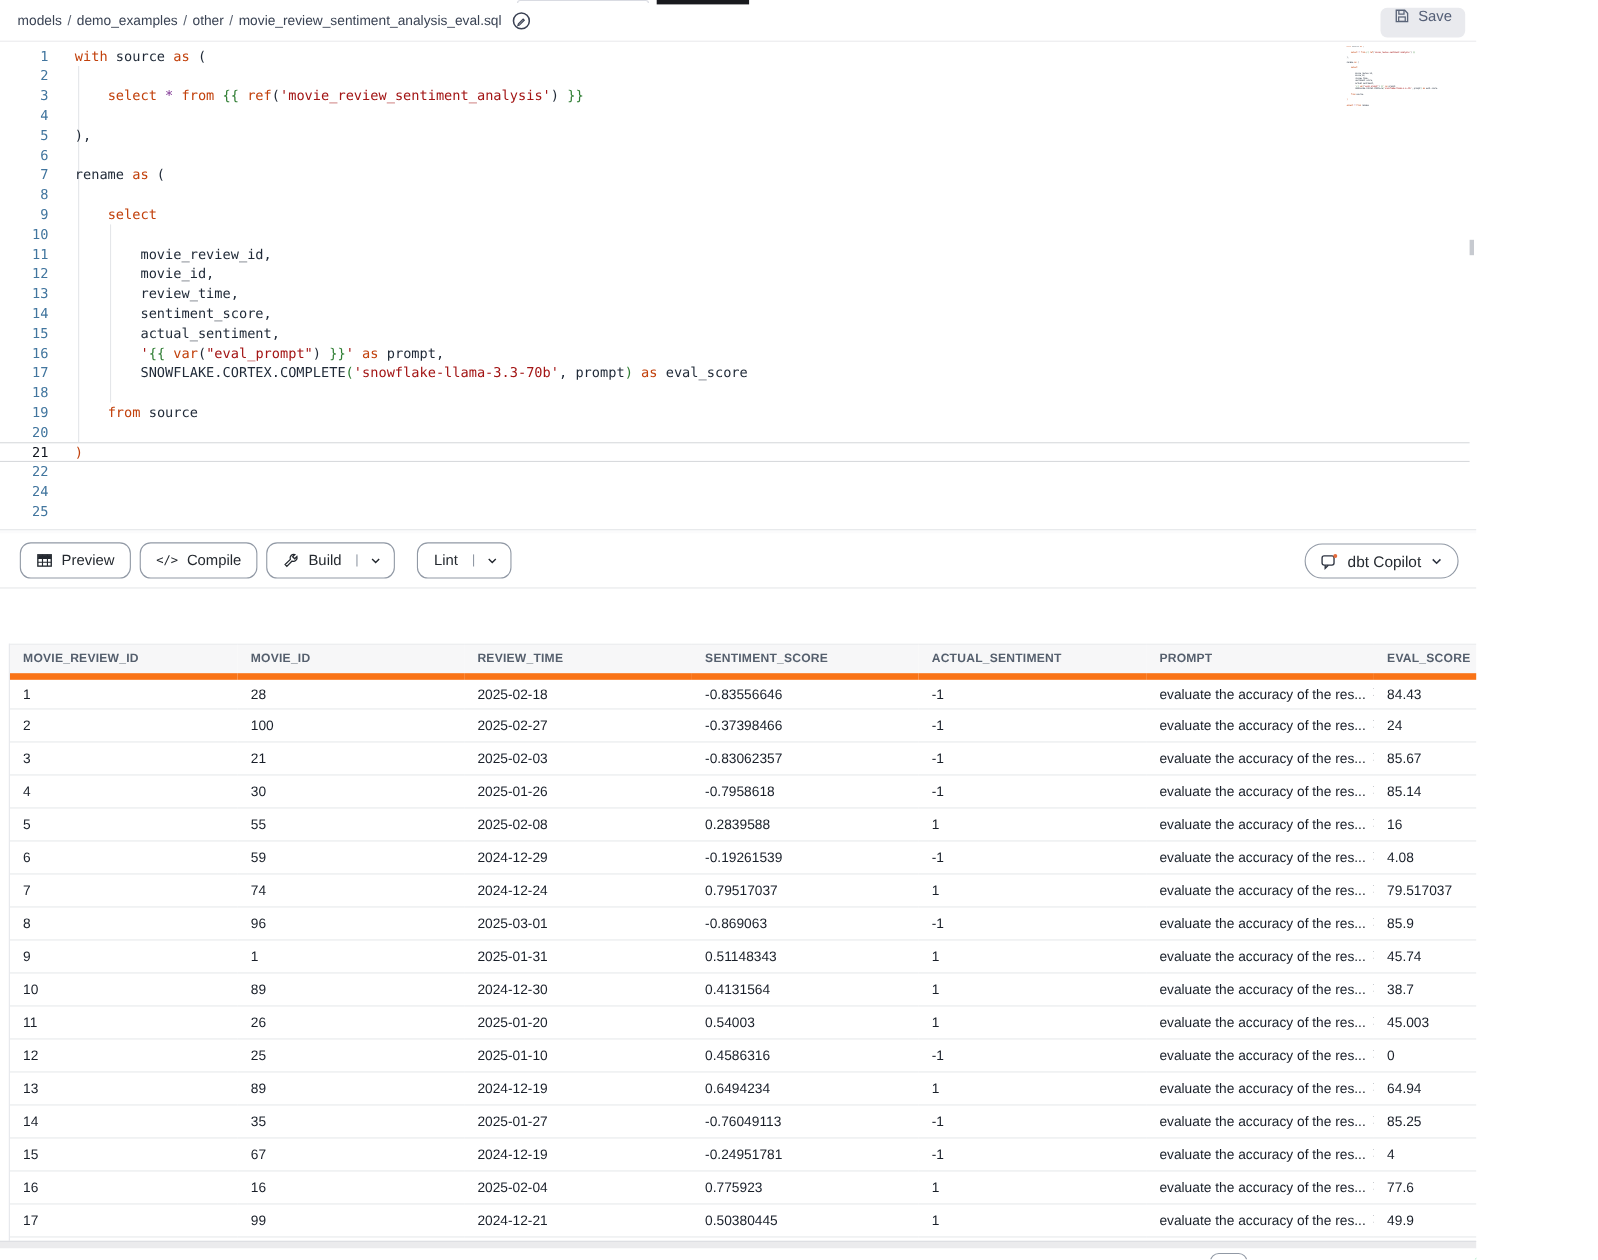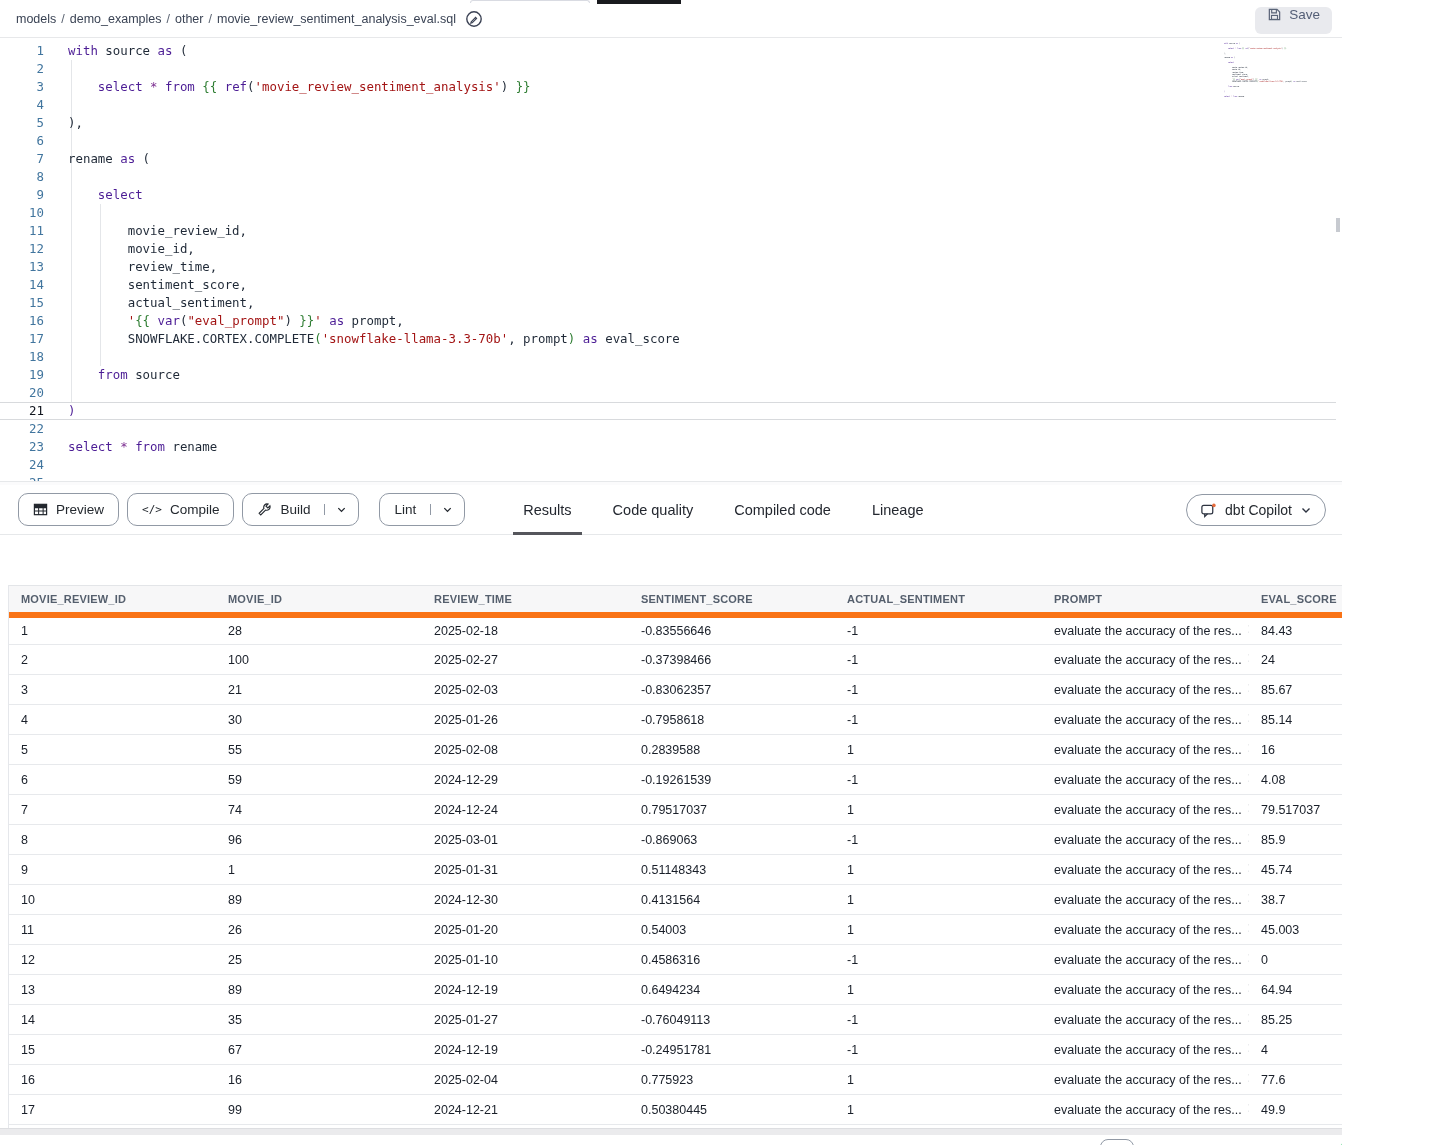--- a/index.html
+++ b/index.html
@@ -20,21 +20,21 @@
               align-items:flex-start; gap:7px; cursor:pointer; font-family:inherit; }
 
   
   .editor { position:absolute; top:38px; left:0; right:0; height:443px; background:#fff; overflow:hidden;
             font-family:"DejaVu Sans Mono", monospace; font-size:12.4px; line-height:18px; }
   .code-line { position:relative; height:18px; white-space:pre; display:flex; }
   .gutter-num { display:inline-block; width:44px; text-align:right; padding-right:0; color:#41759e;
                 flex:0 0 44px; user-select:none; }
   .code-text { padding-left:24px; white-space:pre; }
   .lines-wrap { position:absolute; top:4px; left:0; right:0; }
-  .tok-k { color:#4c1d95; }
+  .tok-k { color:#c2410c; }
   .tok-p { color:#1f2937; }
   .tok-s { color:#a31515; }
   .tok-j { color:#2e7d32; }
   .tok-o { color:#7b2d90; }
   .cur-line { position:absolute; left:0; width:1336px; height:18px; border-top:1px solid #d8dadd;
               border-bottom:1px solid #d8dadd; pointer-events:none; }
   .cur-num { color:#10151e; }
   .indent-guide { position:absolute; width:1px; background:#e4e6e9; }
   .minimap { position:absolute; top:4px; right:20px; width:100px; height:58px;
              font-size:2px; line-height:2.4px; overflow:hidden; opacity:.9; }
@@ -144,21 +144,20 @@
         <div class="code-line"><span class="gutter-num">13</span><span class="code-text"><span class="tok-p">        </span><span class="tok-p">review_time,</span></span></div>
         <div class="code-line"><span class="gutter-num">14</span><span class="code-text"><span class="tok-p">        </span><span class="tok-p">sentiment_score,</span></span></div>
         <div class="code-line"><span class="gutter-num">15</span><span class="code-text"><span class="tok-p">        </span><span class="tok-p">actual_sentiment,</span></span></div>
         <div class="code-line"><span class="gutter-num">16</span><span class="code-text"><span class="tok-p">        </span><span class="tok-s">'</span><span class="tok-j">{{ </span><span class="tok-k">var</span><span class="tok-p">(</span><span class="tok-s">"eval_prompt"</span><span class="tok-p">) </span><span class="tok-j">}}</span><span class="tok-s">'</span><span class="tok-p"> </span><span class="tok-k">as </span><span class="tok-p">prompt,</span></span></div>
         <div class="code-line"><span class="gutter-num">17</span><span class="code-text"><span class="tok-p">        </span><span class="tok-p">SNOWFLAKE.CORTEX.COMPLETE</span><span class="tok-j">(</span><span class="tok-s">'snowflake-llama-3.3-70b'</span><span class="tok-p">, prompt</span><span class="tok-j">)</span><span class="tok-p"> </span><span class="tok-k">as </span><span class="tok-p">eval_score</span></span></div>
         <div class="code-line"><span class="gutter-num">18</span><span class="code-text"></span></div>
         <div class="code-line"><span class="gutter-num">19</span><span class="code-text"><span class="tok-p">    </span><span class="tok-k">from </span><span class="tok-p">source</span></span></div>
         <div class="code-line"><span class="gutter-num">20</span><span class="code-text"></span></div>
         <div class="code-line"><span class="gutter-num cur-num">21</span><div class="cur-line"></div><span class="code-text"><span class="tok-k">)</span></span></div>
         <div class="code-line"><span class="gutter-num">22</span><span class="code-text"></span></div>
-        <div class="code-line"><span class="gutter-num">23</span><span class="code-text"><span class="tok-k">select </span><span class="tok-o">* </span><span class="tok-k">from </span><span class="tok-p">rename</span></span></div>
         <div class="code-line"><span class="gutter-num">24</span><span class="code-text"></span></div>
         <div class="code-line"><span class="gutter-num">25</span><span class="code-text"></span></div>
       </div>
     <div class="minimap" id="minimap">
         <div class="code-line"><span class="code-text"><span class="tok-k">with </span><span class="tok-p">source </span><span class="tok-k">as </span><span class="tok-p">(</span></span></div>
         <div class="code-line"><span class="code-text"></span></div>
         <div class="code-line"><span class="code-text"><span class="tok-p">    </span><span class="tok-k">select </span><span class="tok-o">* </span><span class="tok-k">from </span><span class="tok-j">{{ </span><span class="tok-k">ref</span><span class="tok-p">(</span><span class="tok-s">'movie_review_sentiment_analysis'</span><span class="tok-p">) </span><span class="tok-j">}}</span></span></div>
         <div class="code-line"><span class="code-text"></span></div>
         <div class="code-line"><span class="code-text"><span class="tok-p">),</span></span></div>
         <div class="code-line"><span class="code-text"></span></div>
@@ -217,26 +216,20 @@
       <span class="main-seg">
         <span>Lint</span>
       </span>
       <span class="chev-seg">
         <svg width="11" height="11" viewBox="0 0 12 12">
             <path d="M2.5 4.5L6 8l3.5-3.5" fill="none" stroke="#23282f" stroke-width="1.4"></path>
           </svg>
       </span>
     </div>
 
-    <div class="tabs" id="tabs">
-        <div class="tab active">Results</div>
-        <div class="tab">Code quality</div>
-        <div class="tab">Compiled code</div>
-        <div class="tab">Lineage</div>
-      </div>
 
     <button class="copilot-btn">
       <svg width="17" height="17" viewBox="0 0 18 18">
           <rect x="2" y="3.5" width="11.5" height="9" rx="2" fill="none" stroke="#2d3340" stroke-width="1.3"></rect>
           <path d="M5 12.5v3l3-3" fill="none" stroke="#2d3340" stroke-width="1.3"></path>
           <circle cx="14.7" cy="3.6" r="1.9" fill="#e66b3c"></circle>
         </svg>
       <span>dbt Copilot</span>
       <svg width="12" height="12" viewBox="0 0 12 12">
           <path d="M2.5 4.5L6 8l3.5-3.5" fill="none" stroke="#2d3340" stroke-width="1.4"></path>

